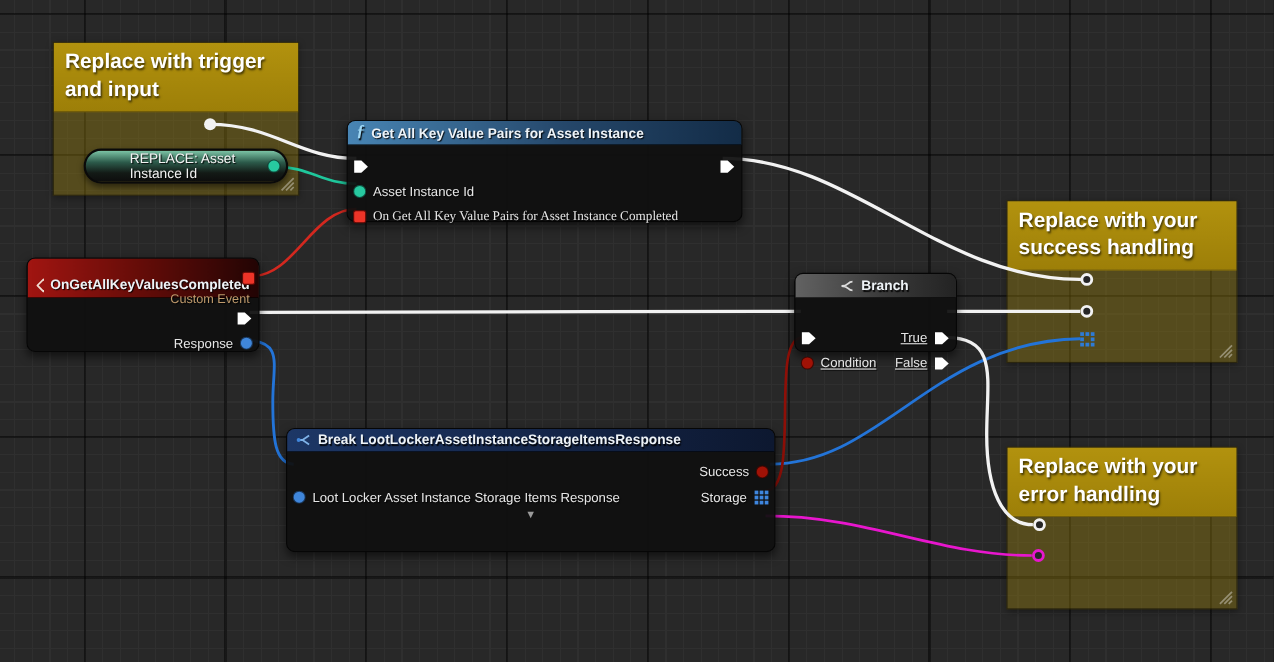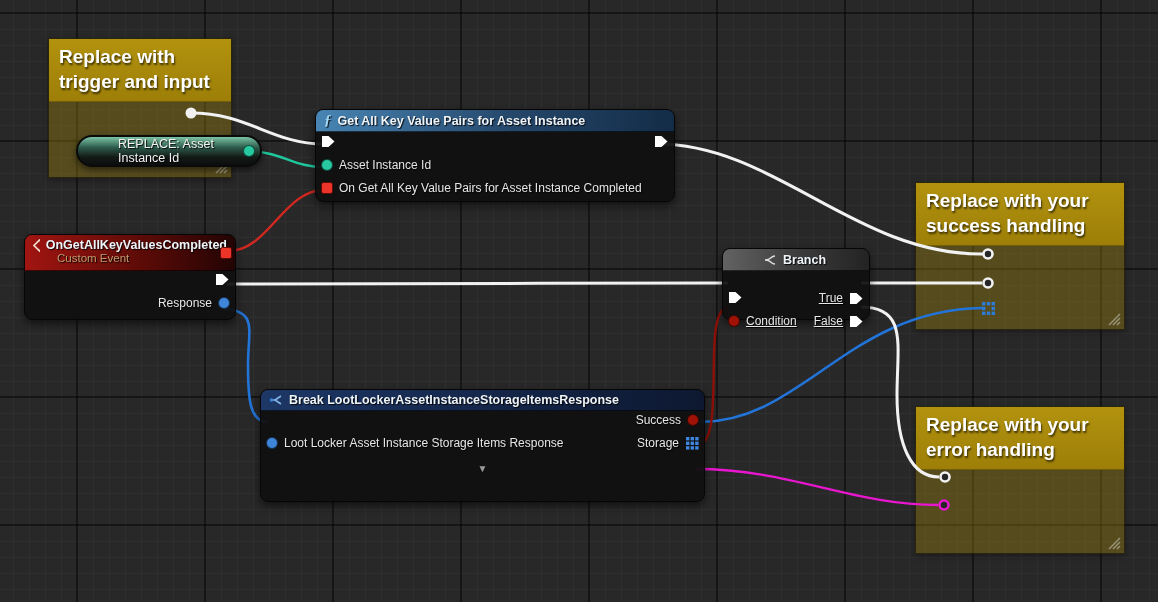--- a/index.html
+++ b/index.html
@@ -44,27 +44,27 @@
   }
   .node-header {
     display:flex; align-items:center; gap:6px;
     padding:0 8px; border-radius:7px 7px 0 0;
     border-bottom:1px solid rgba(0,0,0,0.6);
     font-weight:700; font-size:12.5px; color:#eef3f7;
     text-shadow:1px 1px 1px rgba(0,0,0,0.9);
     white-space:nowrap;
   }
   .hdr-fn    { height:22px; background:linear-gradient(to right,#4885b4,#25476a 55%,#132c47); }
-  .hdr-event { height:36px; background:linear-gradient(to right,#a11511,#5d0b07 55%,#220404); display:block; padding-top:3px; }
+  .hdr-event { height:36px; background:linear-gradient(to right,#a11511,#5d0b07 55%,#220404); display:block; padding-top:17px;text-align:right; }
   .hdr-gray  { height:22px; background:linear-gradient(to right,#626262,#3a3a3a 55%,#232323);padding-left:40px; }
   .hdr-struct{ height:21px; background:linear-gradient(to right,#1d3766,#142548 55%,#0d1830); }
   .hdr-event .hline { display:flex; align-items:center; gap:6px; }
   .hdr-sub { font-weight:400; font-size:11.5px; color:#bf9a6c; padding-left:24px; margin-top:0px; }
 
-  .pin-row { display:flex; align-items:flex-start; justify-content:space-between; height:23px; padding:0 5px; }
+  .pin-row { display:flex; align-items:flex-end; justify-content:space-between; height:23px; padding:0 5px; }
   .pside { display:flex; align-items:center; gap:6px; min-width:0; }
   .plabel { font-size:12px; color:#e6e6e6; white-space:nowrap; text-shadow:1px 1px 1px rgba(0,0,0,0.8); }
   .pin-circle { width:12px; height:12px; border-radius:50%; border:1px solid rgba(0,0,0,0.6); flex:0 0 auto; }
   .c-teal    { background:#27c9a0; }
   .c-blue    { background:#3f86db; }
   .c-darkred { background:#a01206; }
   .c-magenta { background:#e81acd; }
   .pin-square { width:12px; height:12px; border-radius:2.5px; background:#ed3428; border:1px solid #5e0a06; flex:0 0 auto; }
   .exec-arrow { flex:0 0 auto; display:block; }
   .expand-row { display:flex; justify-content:center; align-items:center; height:18px; color:#9a9a9a; font-size:10px; }
@@ -89,21 +89,21 @@
   .w-red     { stroke:#d3281f; stroke-width:2.4; fill:none; }
   .w-darkred { stroke:#8e0f07; stroke-width:2.4; fill:none; }
   .w-blue    { stroke:#2374d8; stroke-width:2.6; fill:none; }
   .w-magenta { stroke:#e816ce; stroke-width:2.4; fill:none; }
 </style>
 </head>
 <body>
 
 <div class="canvas">
 
-  <div class="comment" style="left:48px; top:38px; width:184px; height:140px;">
+  <div class="comment" style="left:48px; top:38px; width:224px; height:140px;">
     <div class="comment-header">Replace with trigger and input</div>
     <svg class="resize-handle" width="16" height="16">
       <path d="M4 15 L15 4 M8 15 L15 8 M12 15 L15 12" stroke="rgba(255,255,255,0.5)" stroke-width="1.6"></path>
     </svg>
   </div>
 
   <div class="comment" style="left:915px; top:182px; width:210px; height:148px;">
     <div class="comment-header">Replace with your success handling</div>
     <svg class="resize-handle" width="16" height="16">
       <path d="M4 15 L15 4 M8 15 L15 8 M12 15 L15 12" stroke="rgba(255,255,255,0.5)" stroke-width="1.6"></path>
@@ -184,21 +184,21 @@
             <path d="M1,1 h6.5 l6,5.5 l-6,5.5 h-6.5 z" fill="#fff"></path>
             </svg>
         </span>
       </div>
       <div class="pin-row" style="justify-content:flex-start;">
         <span class="pside">
           <span class="pin-circle c-teal"></span>
           <span class="plabel">Asset Instance Id</span>
         </span>
       </div>
-      <div class="pin-row" style="justify-content:flex-start;">
+      <div class="pin-row" style="justify-content:flex-start;font-family:Liberation Serif, serif;">
         <span class="pside">
           <span class="pin-square"></span>
           <span class="plabel">On Get All Key Value Pairs for Asset Instance Completed</span>
         </span>
       </div>
     </div>
   </div>
 
   <div class="node" style="left:24px; top:234px; width:212px; height:86px;">
     <div class="node-header hdr-event">

